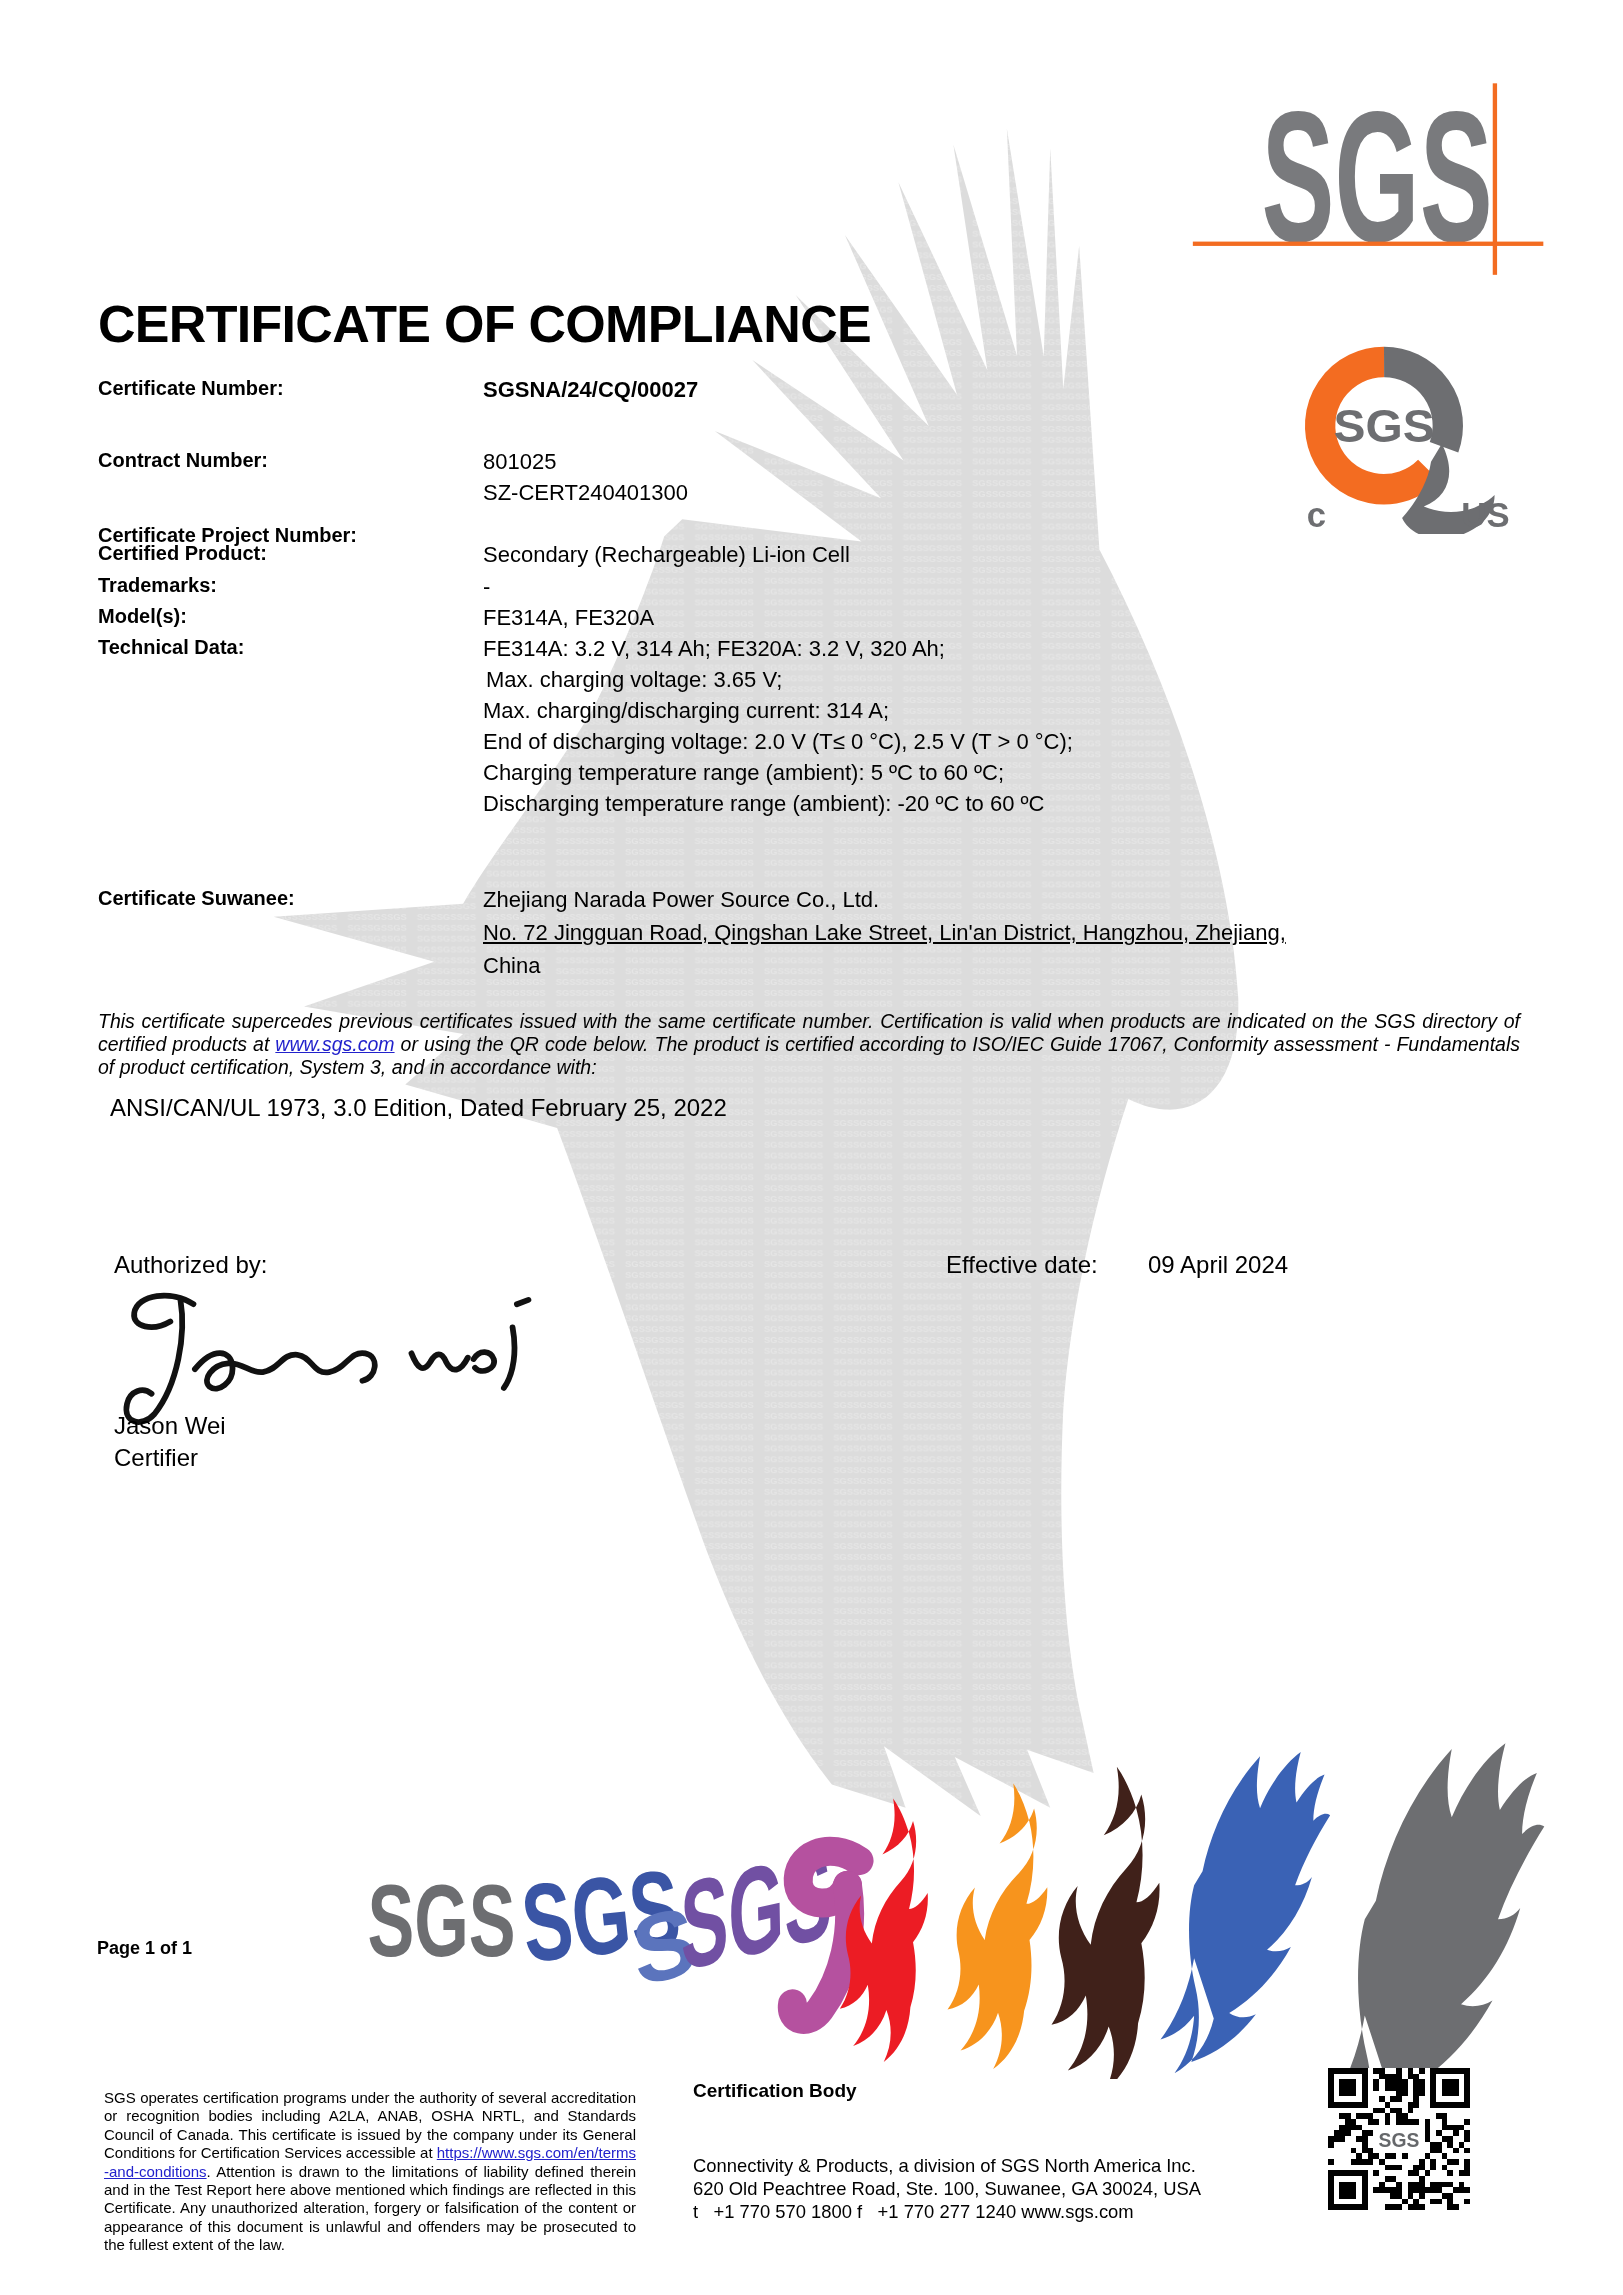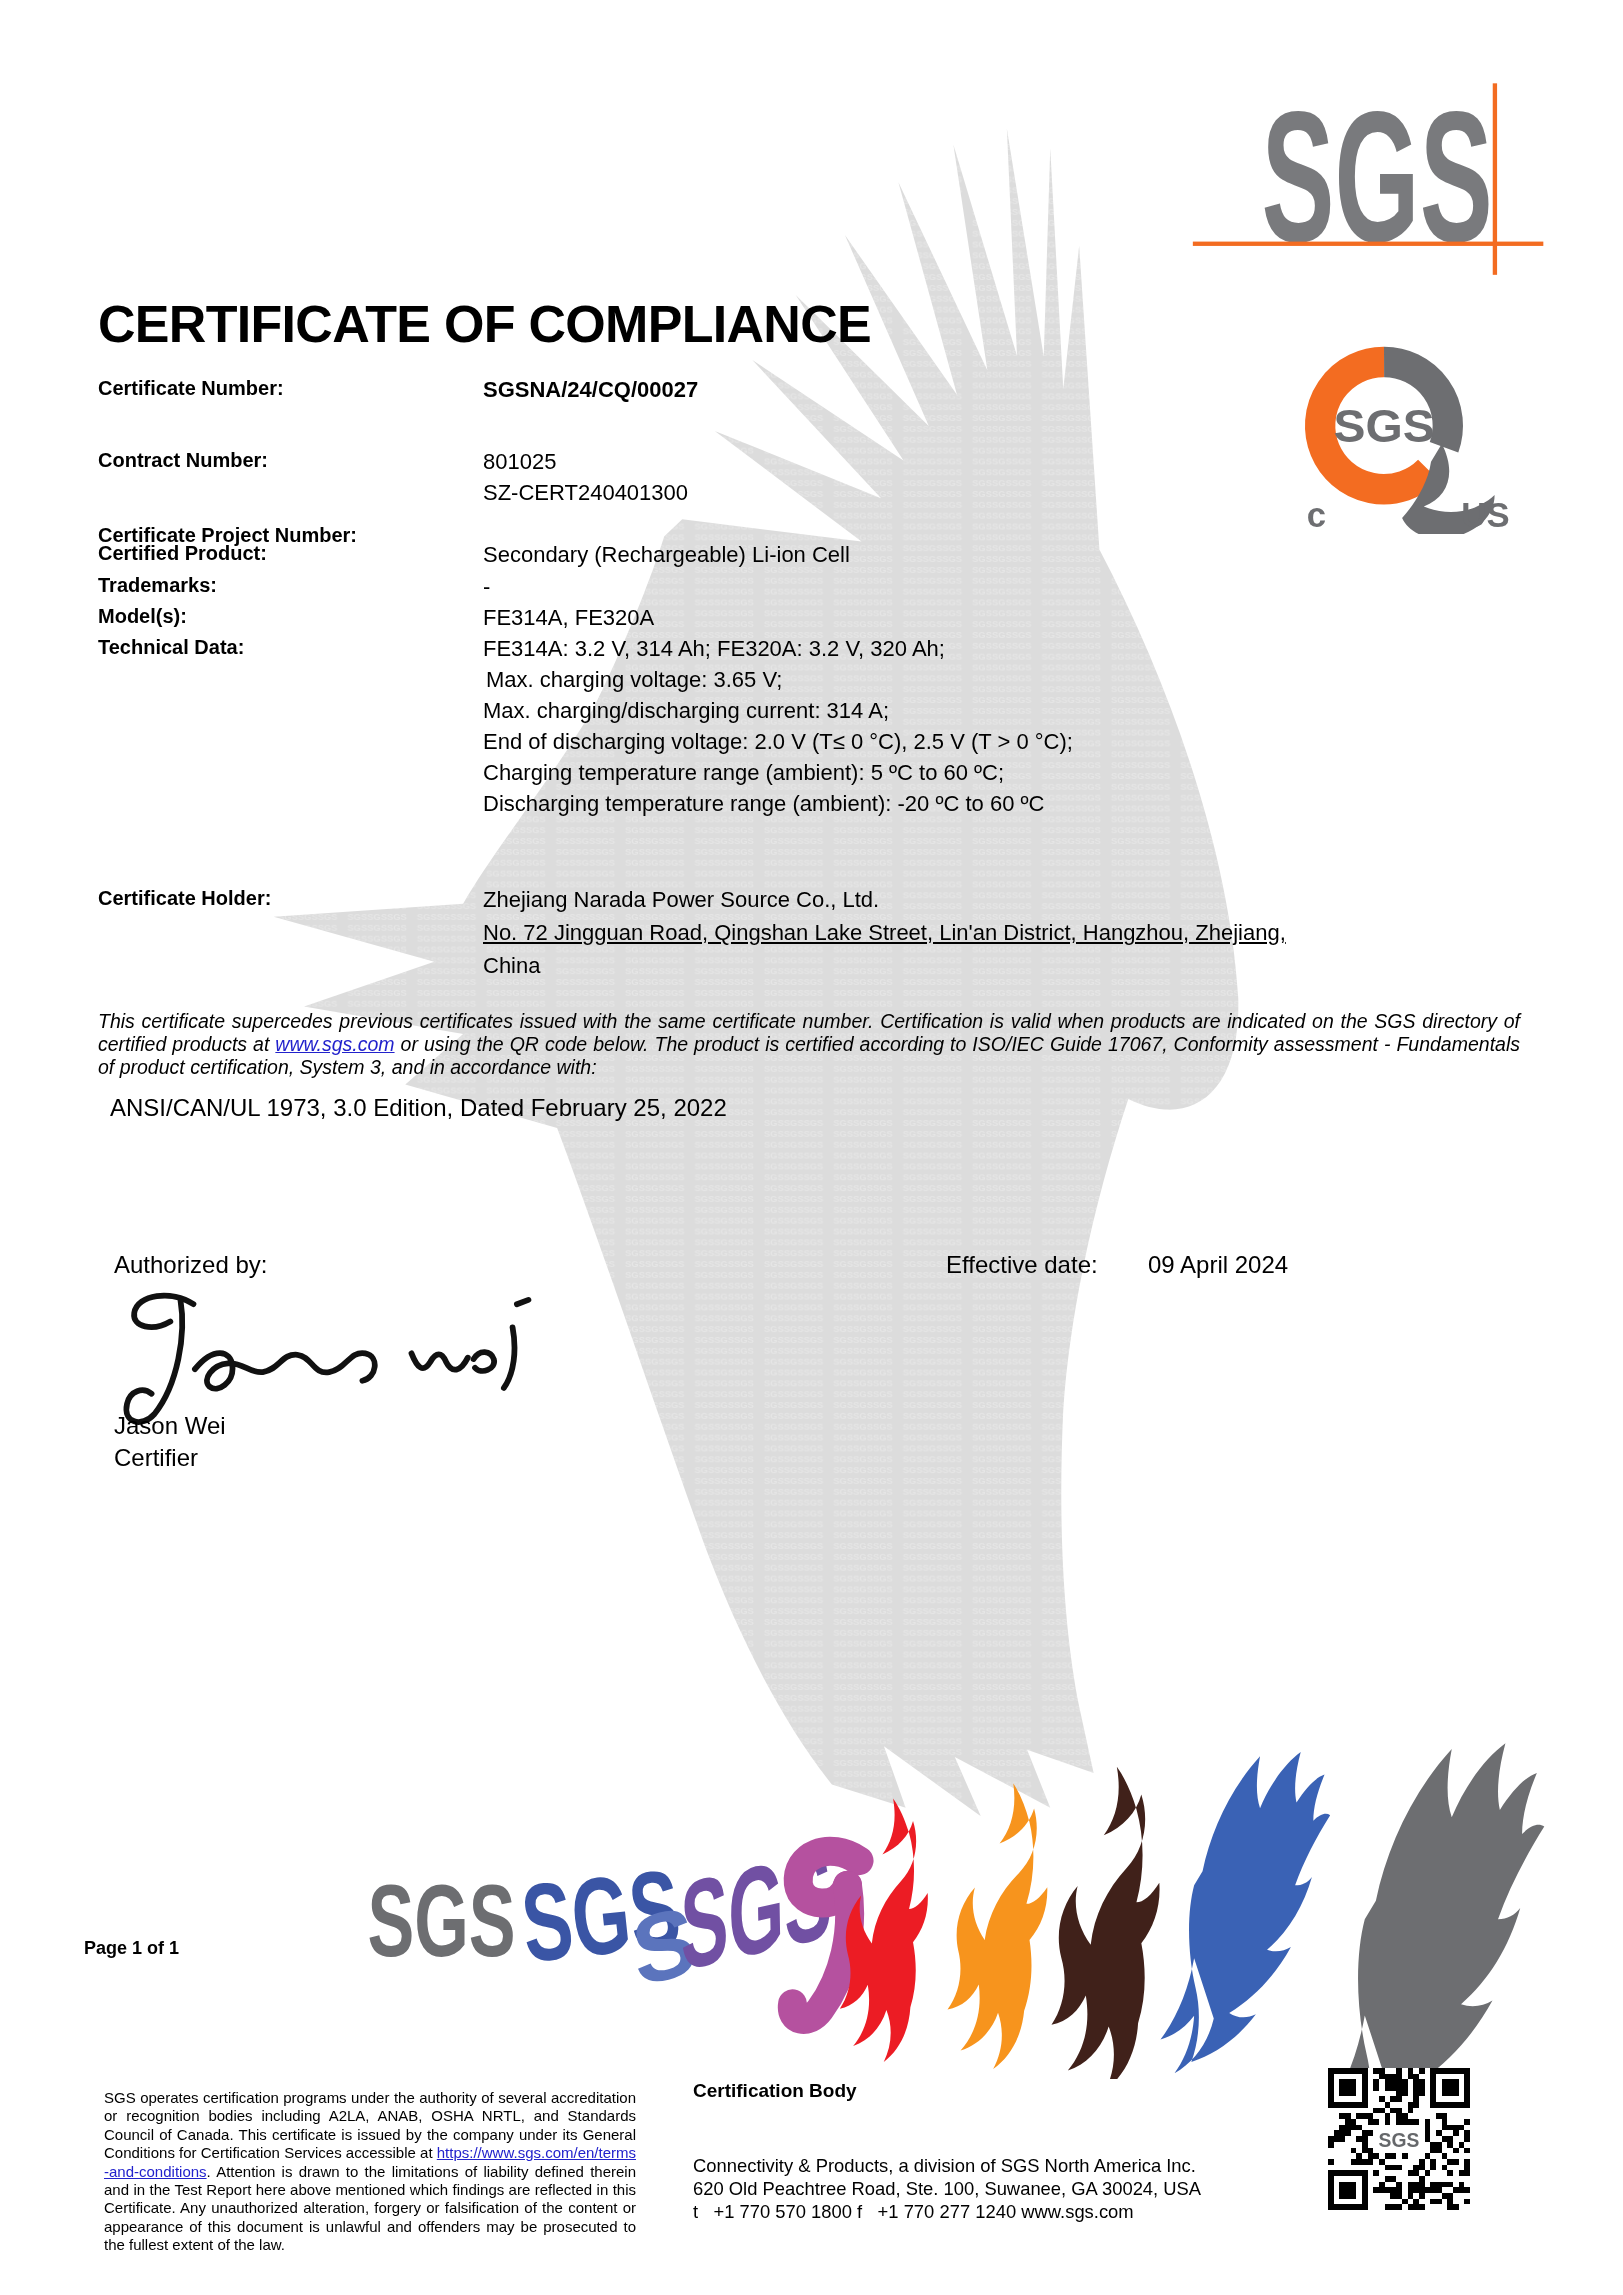--- a/index.html
+++ b/index.html
@@ -95,21 +95,21 @@
 <div class="abs val" style="left:483px;top:605px;">FE314A, FE320A</div>
 
 <div class="abs lbl" style="left:98px;top:636px;">Technical Data:</div>
 <div class="abs val" style="left:483px;top:636px;">FE314A: 3.2 V, 314 Ah; FE320A: 3.2 V, 320 Ah;</div>
 <div class="abs val" style="left:486px;top:667px;">Max. charging voltage: 3.65 V;</div>
 <div class="abs val" style="left:483px;top:698px;">Max. charging/discharging current: 314 A;</div>
 <div class="abs val" style="left:483px;top:729px;">End of discharging voltage: 2.0 V (T≤ 0 °C), 2.5 V (T &gt; 0 °C);</div>
 <div class="abs val" style="left:483px;top:760px;">Charging temperature range (ambient): 5 ºC to 60 ºC;</div>
 <div class="abs val" style="left:483px;top:791px;">Discharging temperature range (ambient): -20 ºC to 60 ºC</div>
 
-<div class="abs lbl" style="left:98px;top:887px;">Certificate Holder:</div>
+<div class="abs lbl" style="left:98px;top:887px;">Certificate Suwanee:</div>
 <div class="abs val" style="left:483px;top:887px;">Zhejiang Narada Power Source Co., Ltd.</div>
 <div class="abs val" style="left:483px;top:920px;text-decoration:underline;">No. 72 Jingguan Road, Qingshan Lake Street, Lin'an District, Hangzhou, Zhejiang,</div>
 <div class="abs val" style="left:483px;top:953px;">China</div>
 
 <p class="abs italicpara" style="left:98px;top:1010px;width:1422px;">
   <span>This certificate supercedes previous certificates issued with the same certificate number. Certification is valid when products are indicated on the SGS directory of certified products at </span><span class="link">www.sgs.com</span><span> or using the QR code below. The product is certified according to ISO/IEC Guide 17067, Conformity assessment - Fundamentals of product certification, System 3, and in accordance with:</span>
 </p>
 <div class="abs standard" style="left:110px;top:1094px;">ANSI/CAN/UL 1973, 3.0 Edition, Dated February 25, 2022</div>
 
 <div class="abs signlabel" style="left:114px;top:1251px;">Authorized by:</div>
@@ -159,21 +159,21 @@
     <path transform="translate(586,150)" d="M 96,62 C 106,128 90,190 58,234 C 42,256 16,250 20,226"></path>
   </g>
 
   <use href="#bird-m" transform="translate(642,92) scale(0.92)" style="fill: rgb(236, 28, 36);"></use>
   <use href="#bird-m" transform="translate(792,70) scale(1.0) rotate(2 90 210)" style="fill: rgb(247, 148, 29);"></use>
   <use href="#bird-m" transform="translate(928,48) scale(1.13)" style="fill: rgb(64, 33, 26);"></use>
   <use href="#bird-e" transform="translate(1080,22) scale(0.97)" style="fill: rgb(58, 98, 181);"></use>
   <use href="#bird-e" transform="translate(1290,8) scale(1.28)" style="fill: rgb(109, 110, 113);"></use>
 </svg>
 
-<div class="abs smallbold" style="left:84px;top:1938px;">Page 1 of 1</div>
+<div class="abs smallbold" style="left:97px;top:1938px;">Page 1 of 1</div>
 
 <p class="abs footpara" style="left:104px;top:2089px;width:532px;">
   <span>SGS operates certification programs under the authority of several accreditation or recognition bodies including A2LA, ANAB, OSHA NRTL, and Standards Council of Canada. This certificate is issued by the company under its General Conditions for Certification Services accessible at </span><span class="link">https://www.sgs.com/en/terms-and-conditions</span><span>. Attention is drawn to the limitations of liability defined therein and in the Test Report here above mentioned which findings are reflected in this Certificate. Any unauthorized alteration, forgery or falsification of the content or appearance of this document is unlawful and offenders may be prosecuted to the fullest extent of the law.</span>
 </p>
 
 <div class="abs cblabel" style="left:693px;top:2080px;">Certification Body</div>
 <div class="abs cbline" style="left:693px;top:2154px;">Connectivity &amp; Products, a division of SGS North America Inc.</div>
 <div class="abs cbline" style="left:693px;top:2177px;">620 Old Peachtree Road, Ste. 100, Suwanee, GA 30024, USA</div>
 <div class="abs cbline" style="left:693px;top:2200px;">t   +1 770 570 1800 f   +1 770 277 1240 www.sgs.com</div>
 

